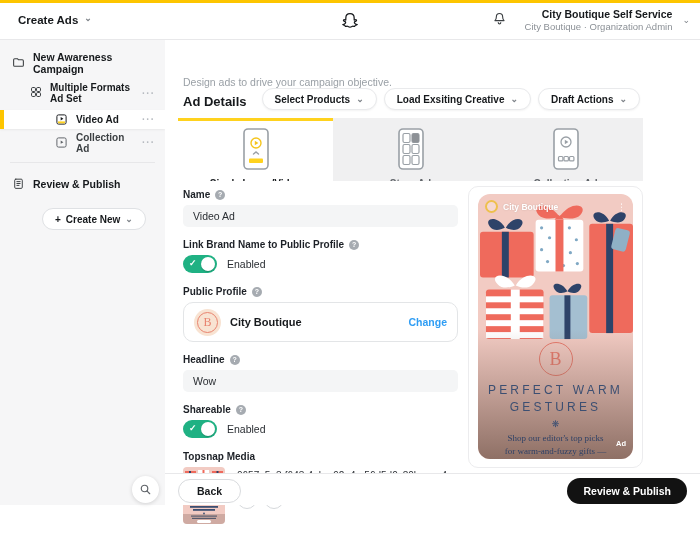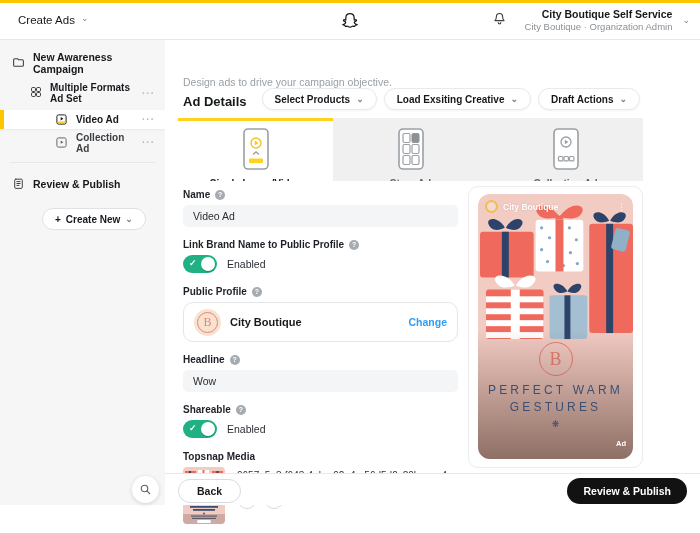--- a/index.html
+++ b/index.html
@@ -3,21 +3,21 @@
 <meta charset="utf-8">
 <style>
   * { margin:0; padding:0; box-sizing:border-box; }
   html,body { background:#fff; }
   body { font-family:"Liberation Sans", sans-serif; color:#16191c; }
   .app { position:relative; width:700px; height:533px; background:#fff; overflow:hidden; }
 
   
   .topyellow { position:absolute; top:0; left:0; width:700px; height:3px; background:#fdc500; }
   .topbar { position:absolute; top:3px; left:0; width:700px; height:37px; background:#fff; border-bottom:1px solid #e8e8ea; }
-  .create-ads { position:absolute; left:18px; top:11px; display:flex; gap:6px; font-size:11.5px; font-weight:400; cursor:pointer; }
+  .create-ads { position:absolute; left:18px; top:11px; display:flex; gap:6px; font-size:11.5px; font-weight:700; cursor:pointer; }
   .chev { color:#7d8288; font-size:9px; line-height:1; }
   .ghost-wrap { position:absolute; left:340px; top:8px; }
   .acct { position:absolute; right:10px; top:5px; display:flex; align-items:center; gap:10px; }
   .acct-names { text-align:right; }
   .acct-name { font-size:10.5px; font-weight:700; }
   .acct-role { font-size:9.5px; color:#8b9096; margin-top:1px; }
   .bell-wrap { margin-right:8px; }
 
   
   .sidebar { position:absolute; left:0; top:40px; width:165px; height:465px; background:#f6f6f7; }
@@ -422,20 +422,25 @@
             <span class="ph-logo-circle">B</span>
           </div>
 
           <div class="ph-title">
             <div>PERFECT WARM</div>
             <div>GESTURES</div>
           </div>
 
           <div class="ph-snow">❋</div>
 
+          <div class="ph-body">
+            <div>Shop our editor's top picks</div>
+            <div>for warm-and-fuzzy gifts —</div>
+            <div>with the emphasis on “warm.”</div>
+          </div>
 
           <div class="ad-badge">Ad</div>
 
           <div class="phone-grad"></div>
         </div>
       </div>
 
     </div>
   </div>
 

